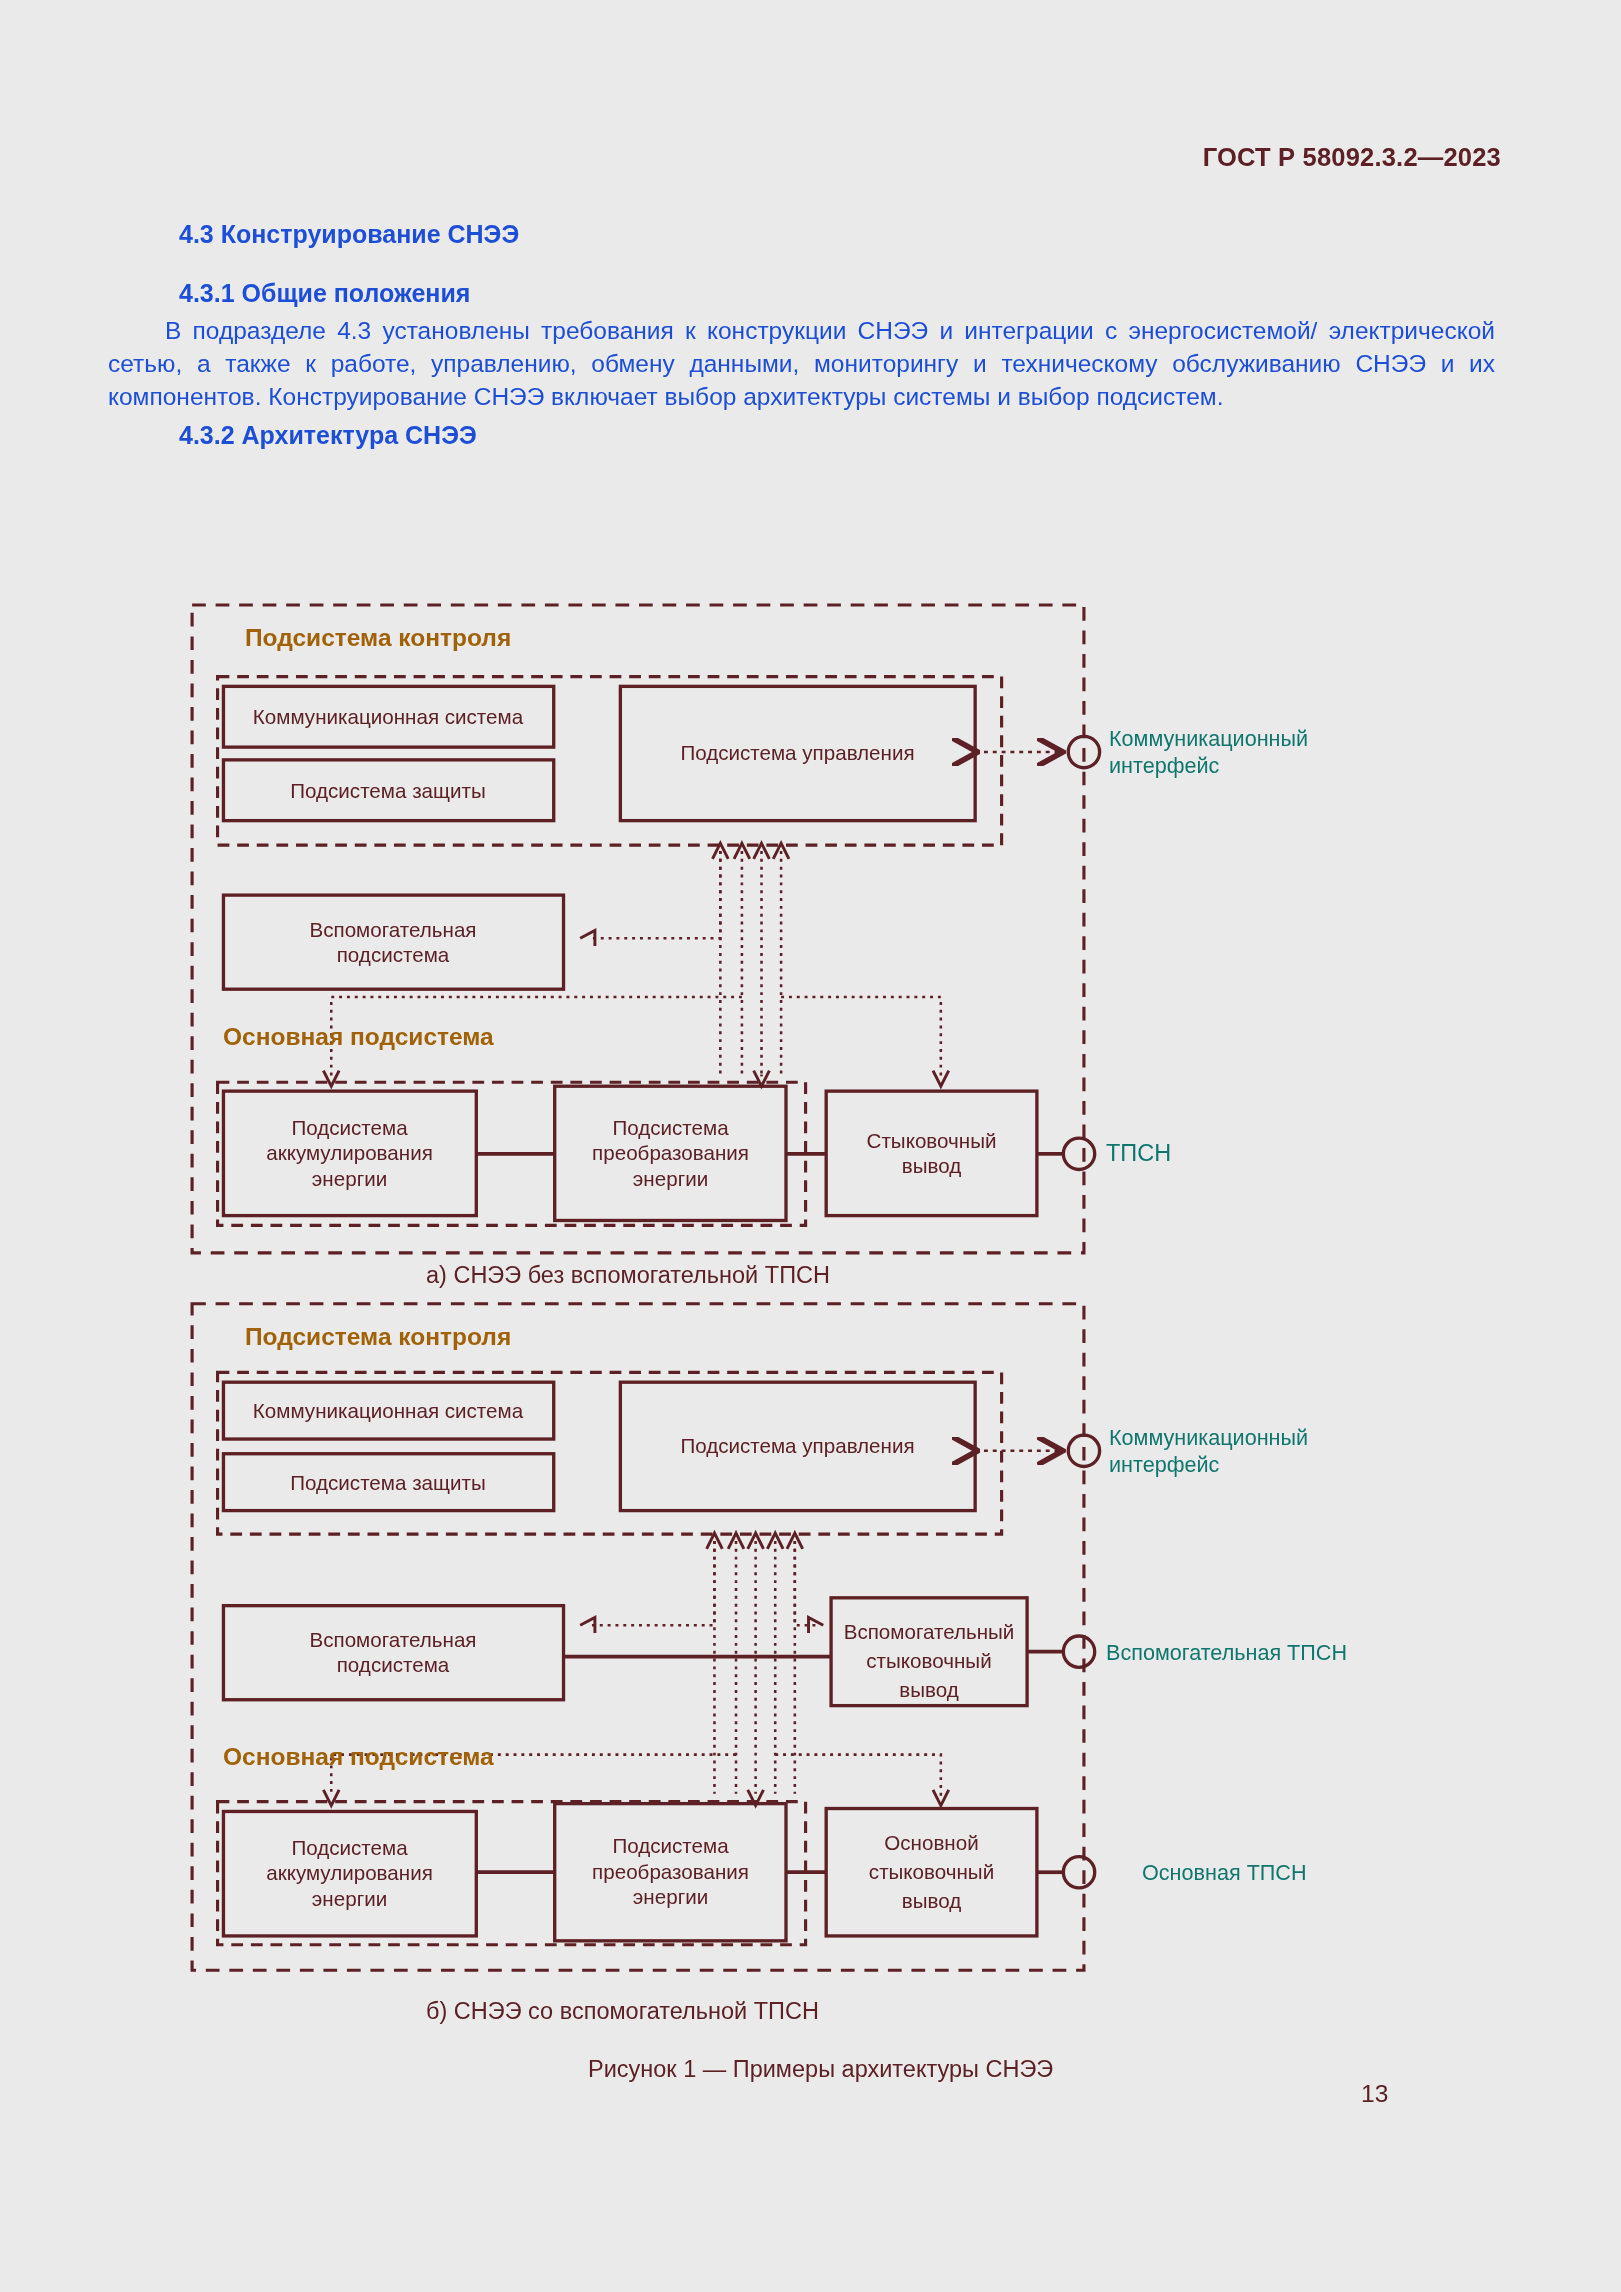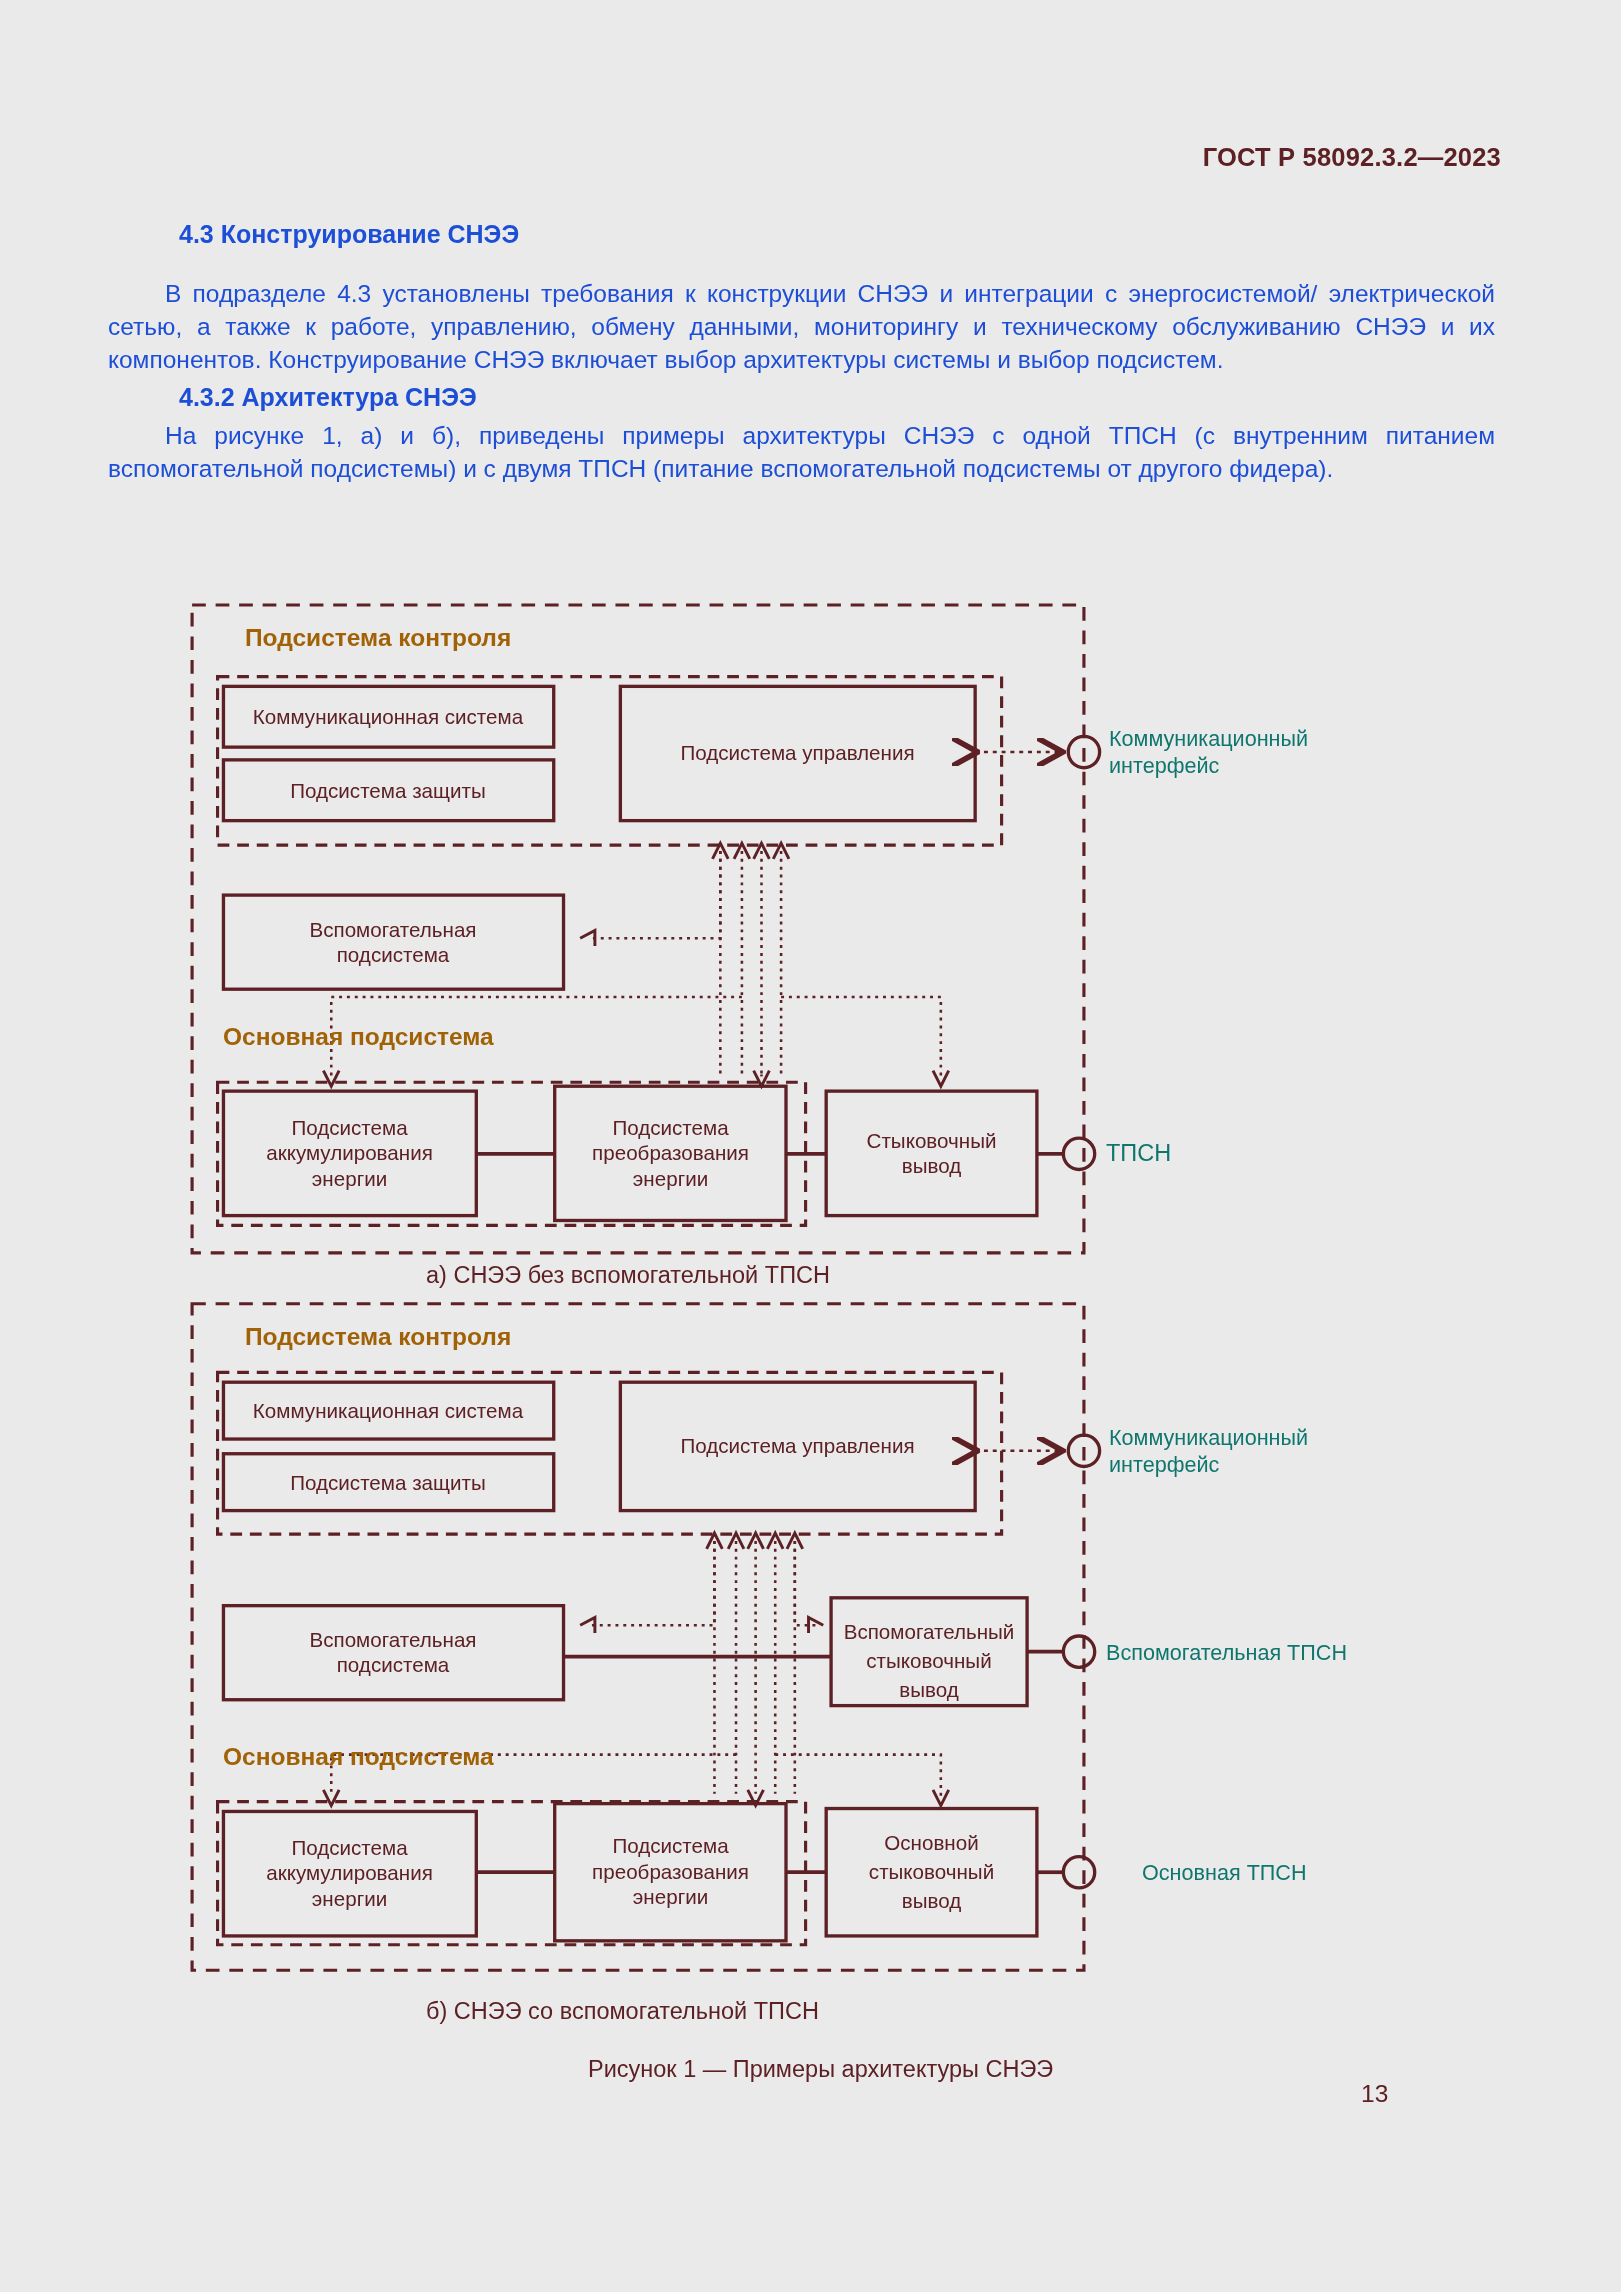--- a/index.html
+++ b/index.html
@@ -56,23 +56,23 @@
 </style>
 </head>
 <body>
 
 <div class="page">
 
   <div class="doc-header">ГОСТ Р 58092.3.2—2023</div>
 
   <div class="textcol">
     <div class="h3">4.3  Конструирование СНЭЭ</div>
+    <div class="h4">4.3.1  Общие положения</div>
     <div class="para">В подразделе 4.3 установлены требования к конструкции СНЭЭ и интеграции с энергосистемой/ электрической сетью, а также к работе, управлению, обмену данными, мониторингу и техническому обслуживанию СНЭЭ и их компонентов. Конструирование СНЭЭ включает выбор архитектуры системы и выбор подсистем.</div>
     <div class="h4" style="margin-top:5.9px">4.3.2  Архитектура СНЭЭ</div>
-    <div class="para">На рисунке 1, а) и б), приведены примеры архитектуры СНЭЭ с одной ТПСН (с внутренним питанием вспомогательной подсистемы) и с двумя ТПСН (питание вспомогательной подсистемы от другого фидера).</div>
   </div>
 
   <div class="figwrap">
     <svg class="fig" viewBox="0 0 1654 2339">
       <defs>
         <marker id="solidArrow" markerWidth="11" markerHeight="11" refX="9" refY="5.5" orient="auto">
           <path d="M0,0 L10,5.5 L0,11" fill="none" stroke="#5d2024" stroke-width="2.2"></path>
         </marker>
         <marker id="solidArrowL" markerWidth="11" markerHeight="11" refX="9" refY="5.5" orient="auto">
           <path d="M0,0 L10,5.5 L0,11" fill="none" stroke="#5d2024" stroke-width="2.2"></path>

